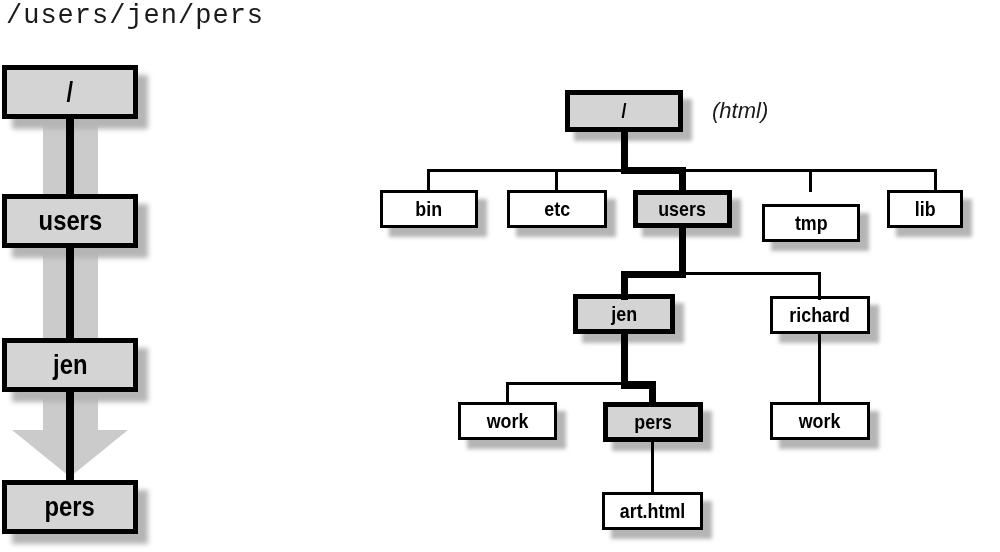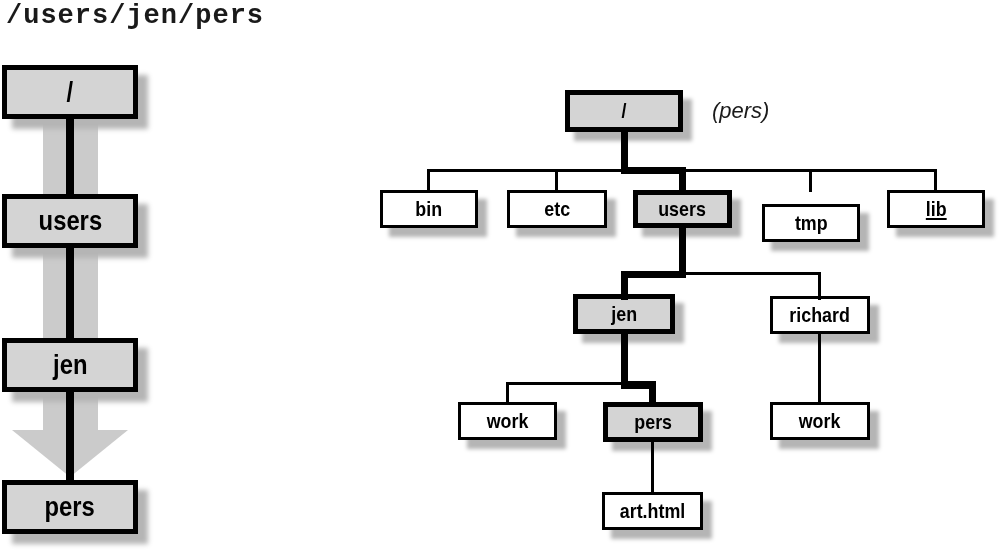--- a/index.html
+++ b/index.html
@@ -11,21 +11,21 @@
     font-family: "Liberation Sans", sans-serif;
     overflow: hidden;
   }
   
   .path-label {
     position: absolute;
     left: 6px;
     top: 1px;
     font-family: "Liberation Mono", "DejaVu Sans Mono", monospace;
     font-size: 27px;
-    font-weight: 700;
+    font-weight: 400;
     letter-spacing: 1px;
     color: #1a1a1a;
     white-space: pre;
   }
   
   .node {
     position: absolute;
     box-sizing: border-box;
     display: flex;
     align-items: center;
@@ -88,35 +88,35 @@
     <span class="lbl">pers</span>
   </div>
 
   <div class="edge" style="left:66px; top:114px; width:8px; height:85px;"></div>
   <div class="edge" style="left:66px; top:244px; width:8px; height:99px;"></div>
   <div class="edge" style="left:66px; top:388px; width:8px; height:97px;"></div>
 
   <div class="node hl tree-node" style="left:565px; top:90px; width:118px; height:42px;">
     <span class="lbl">/</span>
   </div>
-  <div class="root-annotation">(pers)</div>
+  <div class="root-annotation">(html)</div>
 
   <div class="node tree-node" style="left:507px; top:190px; width:100px;">
     <span class="lbl">etc</span>
   </div>
   <div class="node tree-node" style="left:380px; top:190px; width:98px;">
     <span class="lbl">bin</span>
   </div>
   <div class="node hl tree-node" style="left:633px; top:190px; width:99px;">
     <span class="lbl">users</span>
   </div>
   <div class="node tree-node" style="left:762px; top:204px; width:98px;">
     <span class="lbl">tmp</span>
   </div>
-  <div class="node tree-node" style="left:887px; top:190px; width:98px;text-decoration:underline;">
+  <div class="node tree-node" style="left:887px; top:190px; width:76px;">
     <span class="lbl">lib</span>
   </div>
 
   <div class="node hl tree-node" style="left:573px; top:294px; width:102px; height:40px;">
     <span class="lbl">jen</span>
   </div>
   <div class="node tree-node" style="left:770px; top:296px; width:100px;">
     <span class="lbl">richard</span>
   </div>
 

